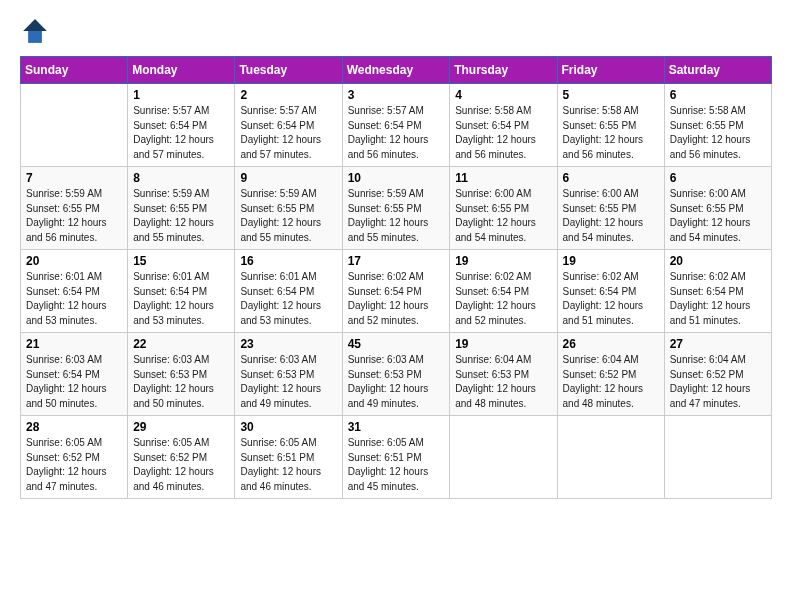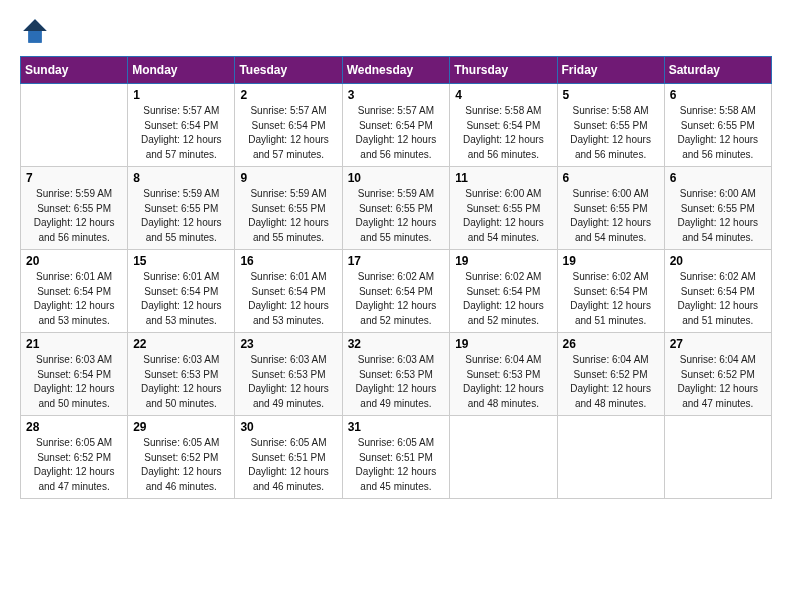--- a/index.html
+++ b/index.html
@@ -47,21 +47,21 @@
       font-size: 16px;
       color: #333;
       margin-top: 2px;
     }
     table {
       width: 100%;
       border-collapse: collapse;
       font-size: 10.5px;
     }
     thead tr th {
-      background-color: #701a75;
+      background-color: #a21caf;
       color: #fff;
       padding: 6px 4px;
       text-align: left;
       font-size: 12px;
       font-weight: bold;
       border: 1px solid #2a6db5;
     }
     tbody tr td {
       border: 1px solid #ccc;
       padding: 4px 5px;
@@ -76,21 +76,20 @@
     .day-num {
       font-weight: bold;
       font-size: 12px;
       display: block;
       margin-bottom: 2px;
     }
     .day-info {
       font-size: 10px;
       color: #222;
       line-height: 1.45;
-      text-align: center;
     }
     .empty-cell {
       background: #fff !important;
     }
   </style>
 </head>
 <body>
 
 <div class="container">
   <div class="header-row">
@@ -288,21 +287,21 @@
 and 50 minutes.</div>
           </td>
           <td>
             <span class="day-num">23</span>
             <div class="day-info" style="white-space: pre-line;">Sunrise: 6:03 AM
 Sunset: 6:53 PM
 Daylight: 12 hours
 and 49 minutes.</div>
           </td>
           <td>
-            <span class="day-num">32</span>
+            <span class="day-num">45</span>
             <div class="day-info" style="white-space: pre-line;">Sunrise: 6:03 AM
 Sunset: 6:53 PM
 Daylight: 12 hours
 and 49 minutes.</div>
           </td>
           <td>
             <span class="day-num">19</span>
             <div class="day-info" style="white-space: pre-line;">Sunrise: 6:04 AM
 Sunset: 6:53 PM
 Daylight: 12 hours

